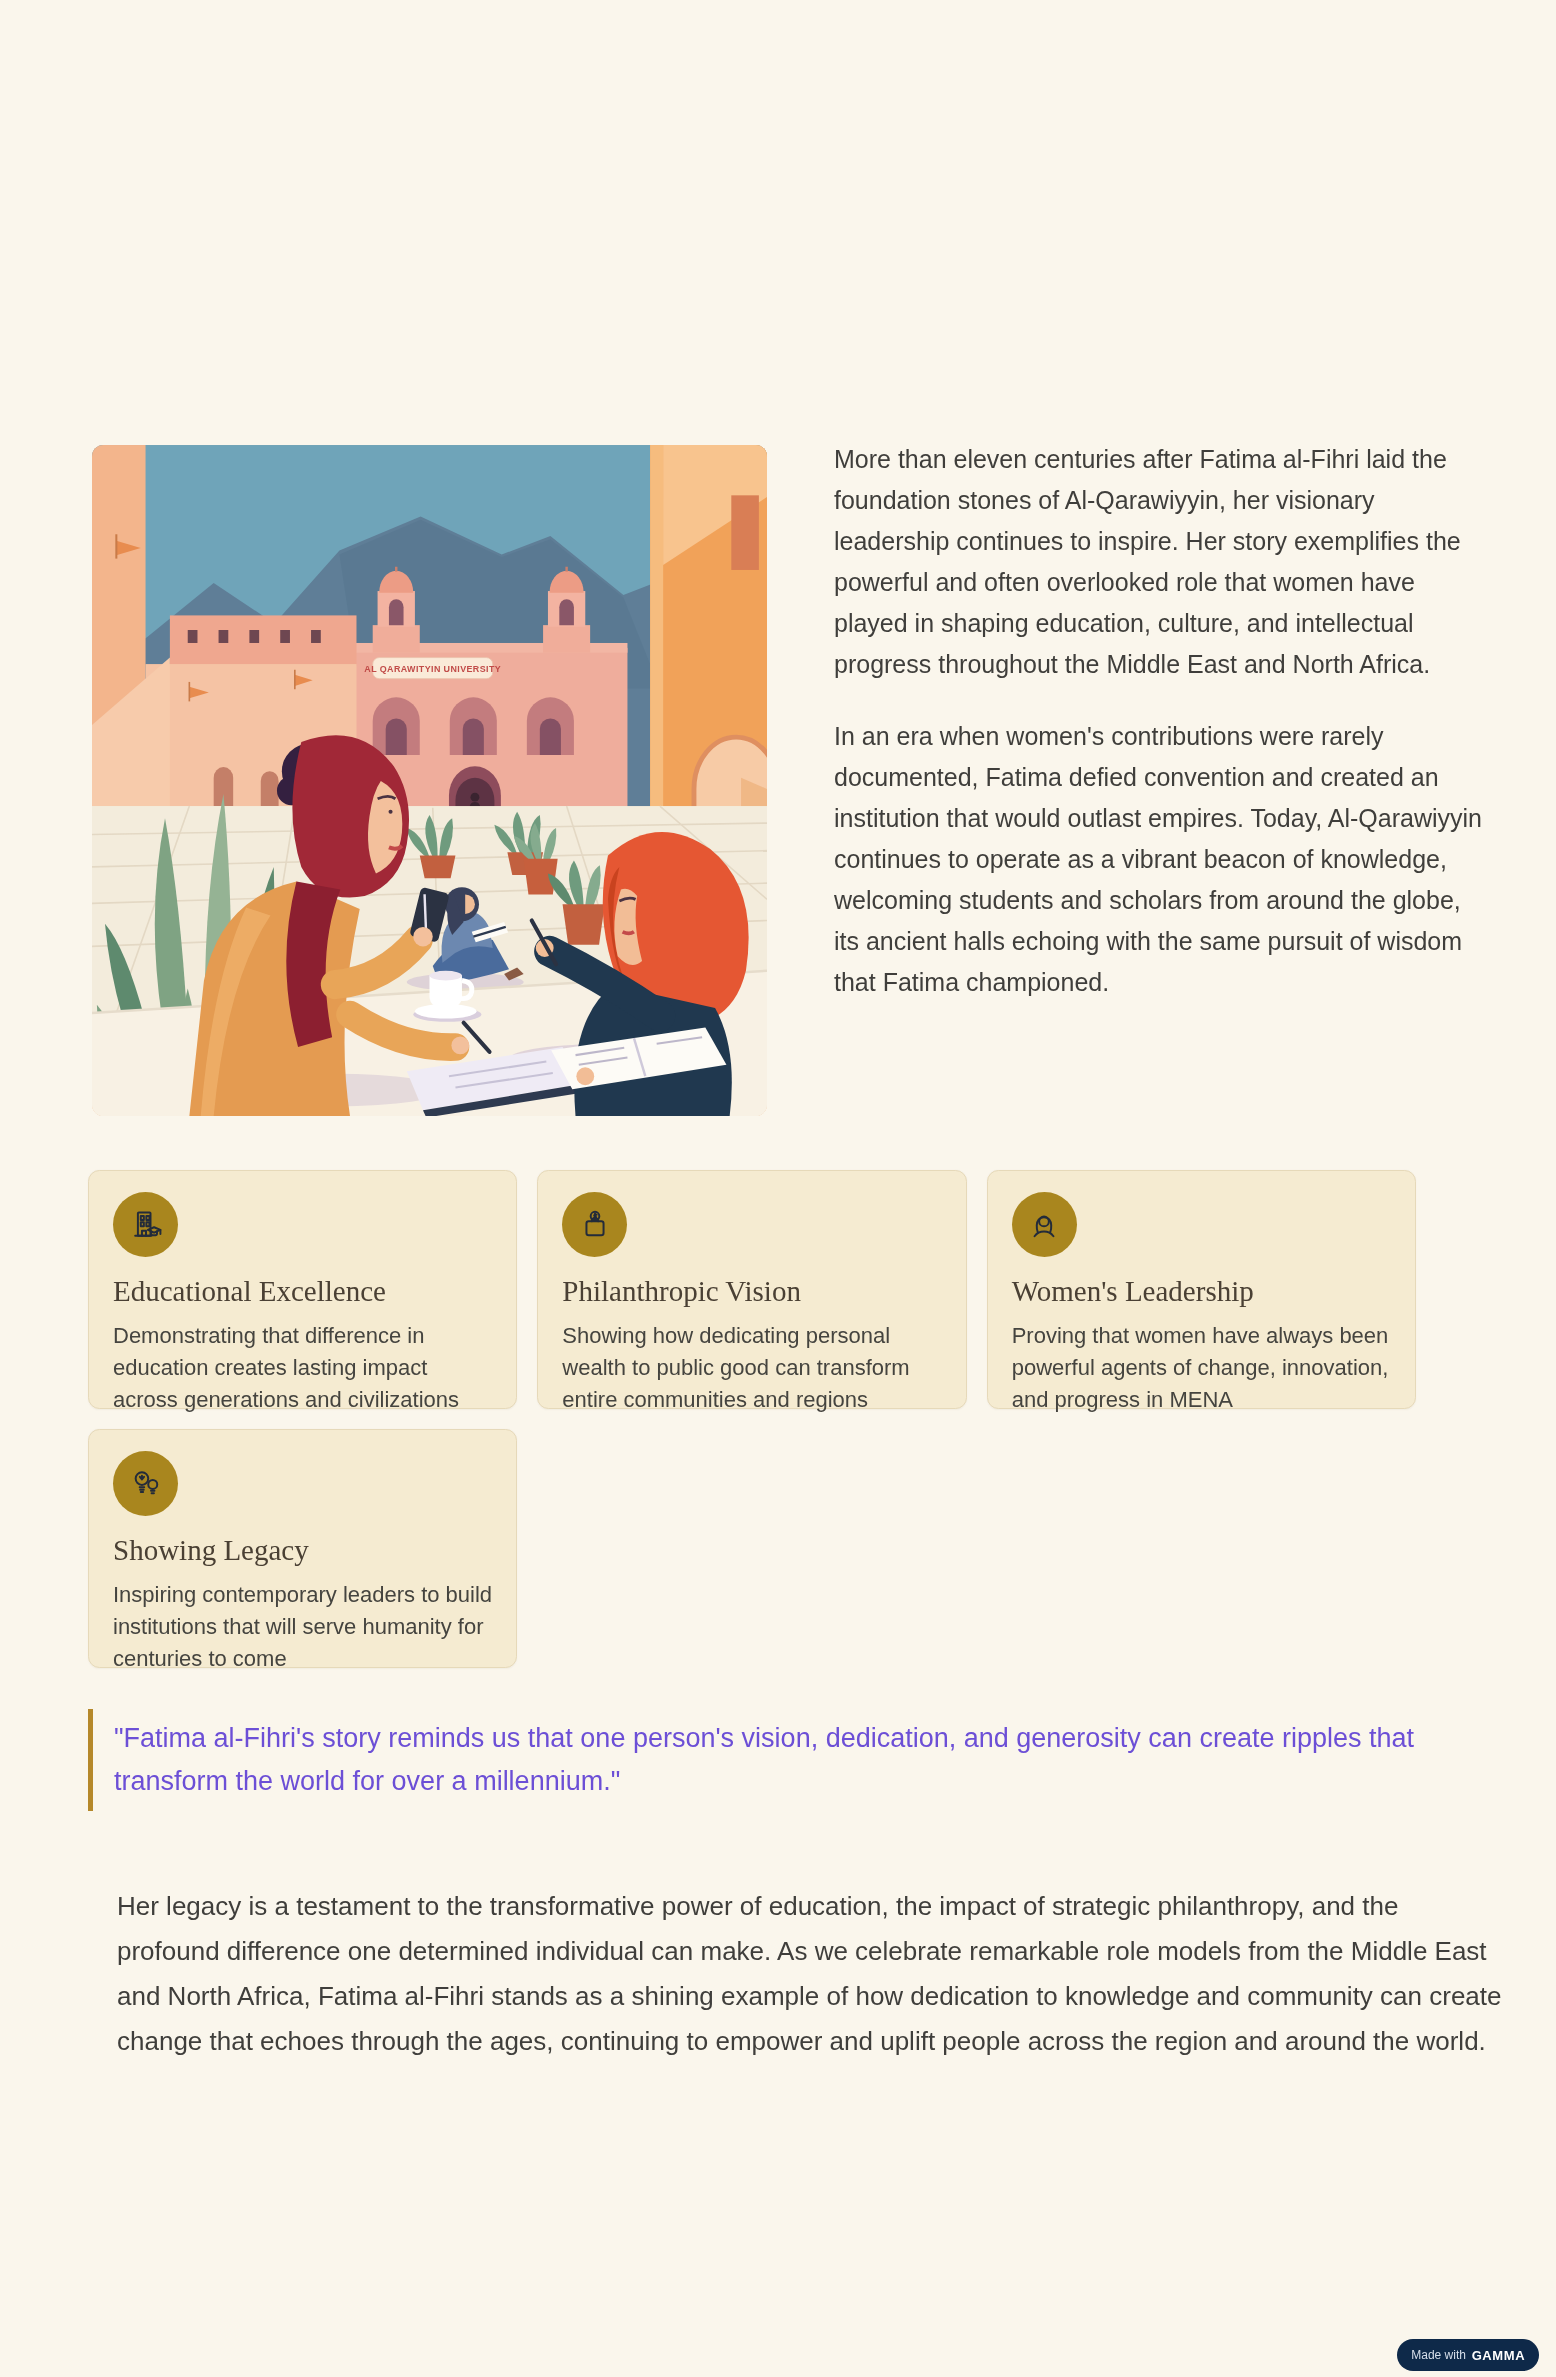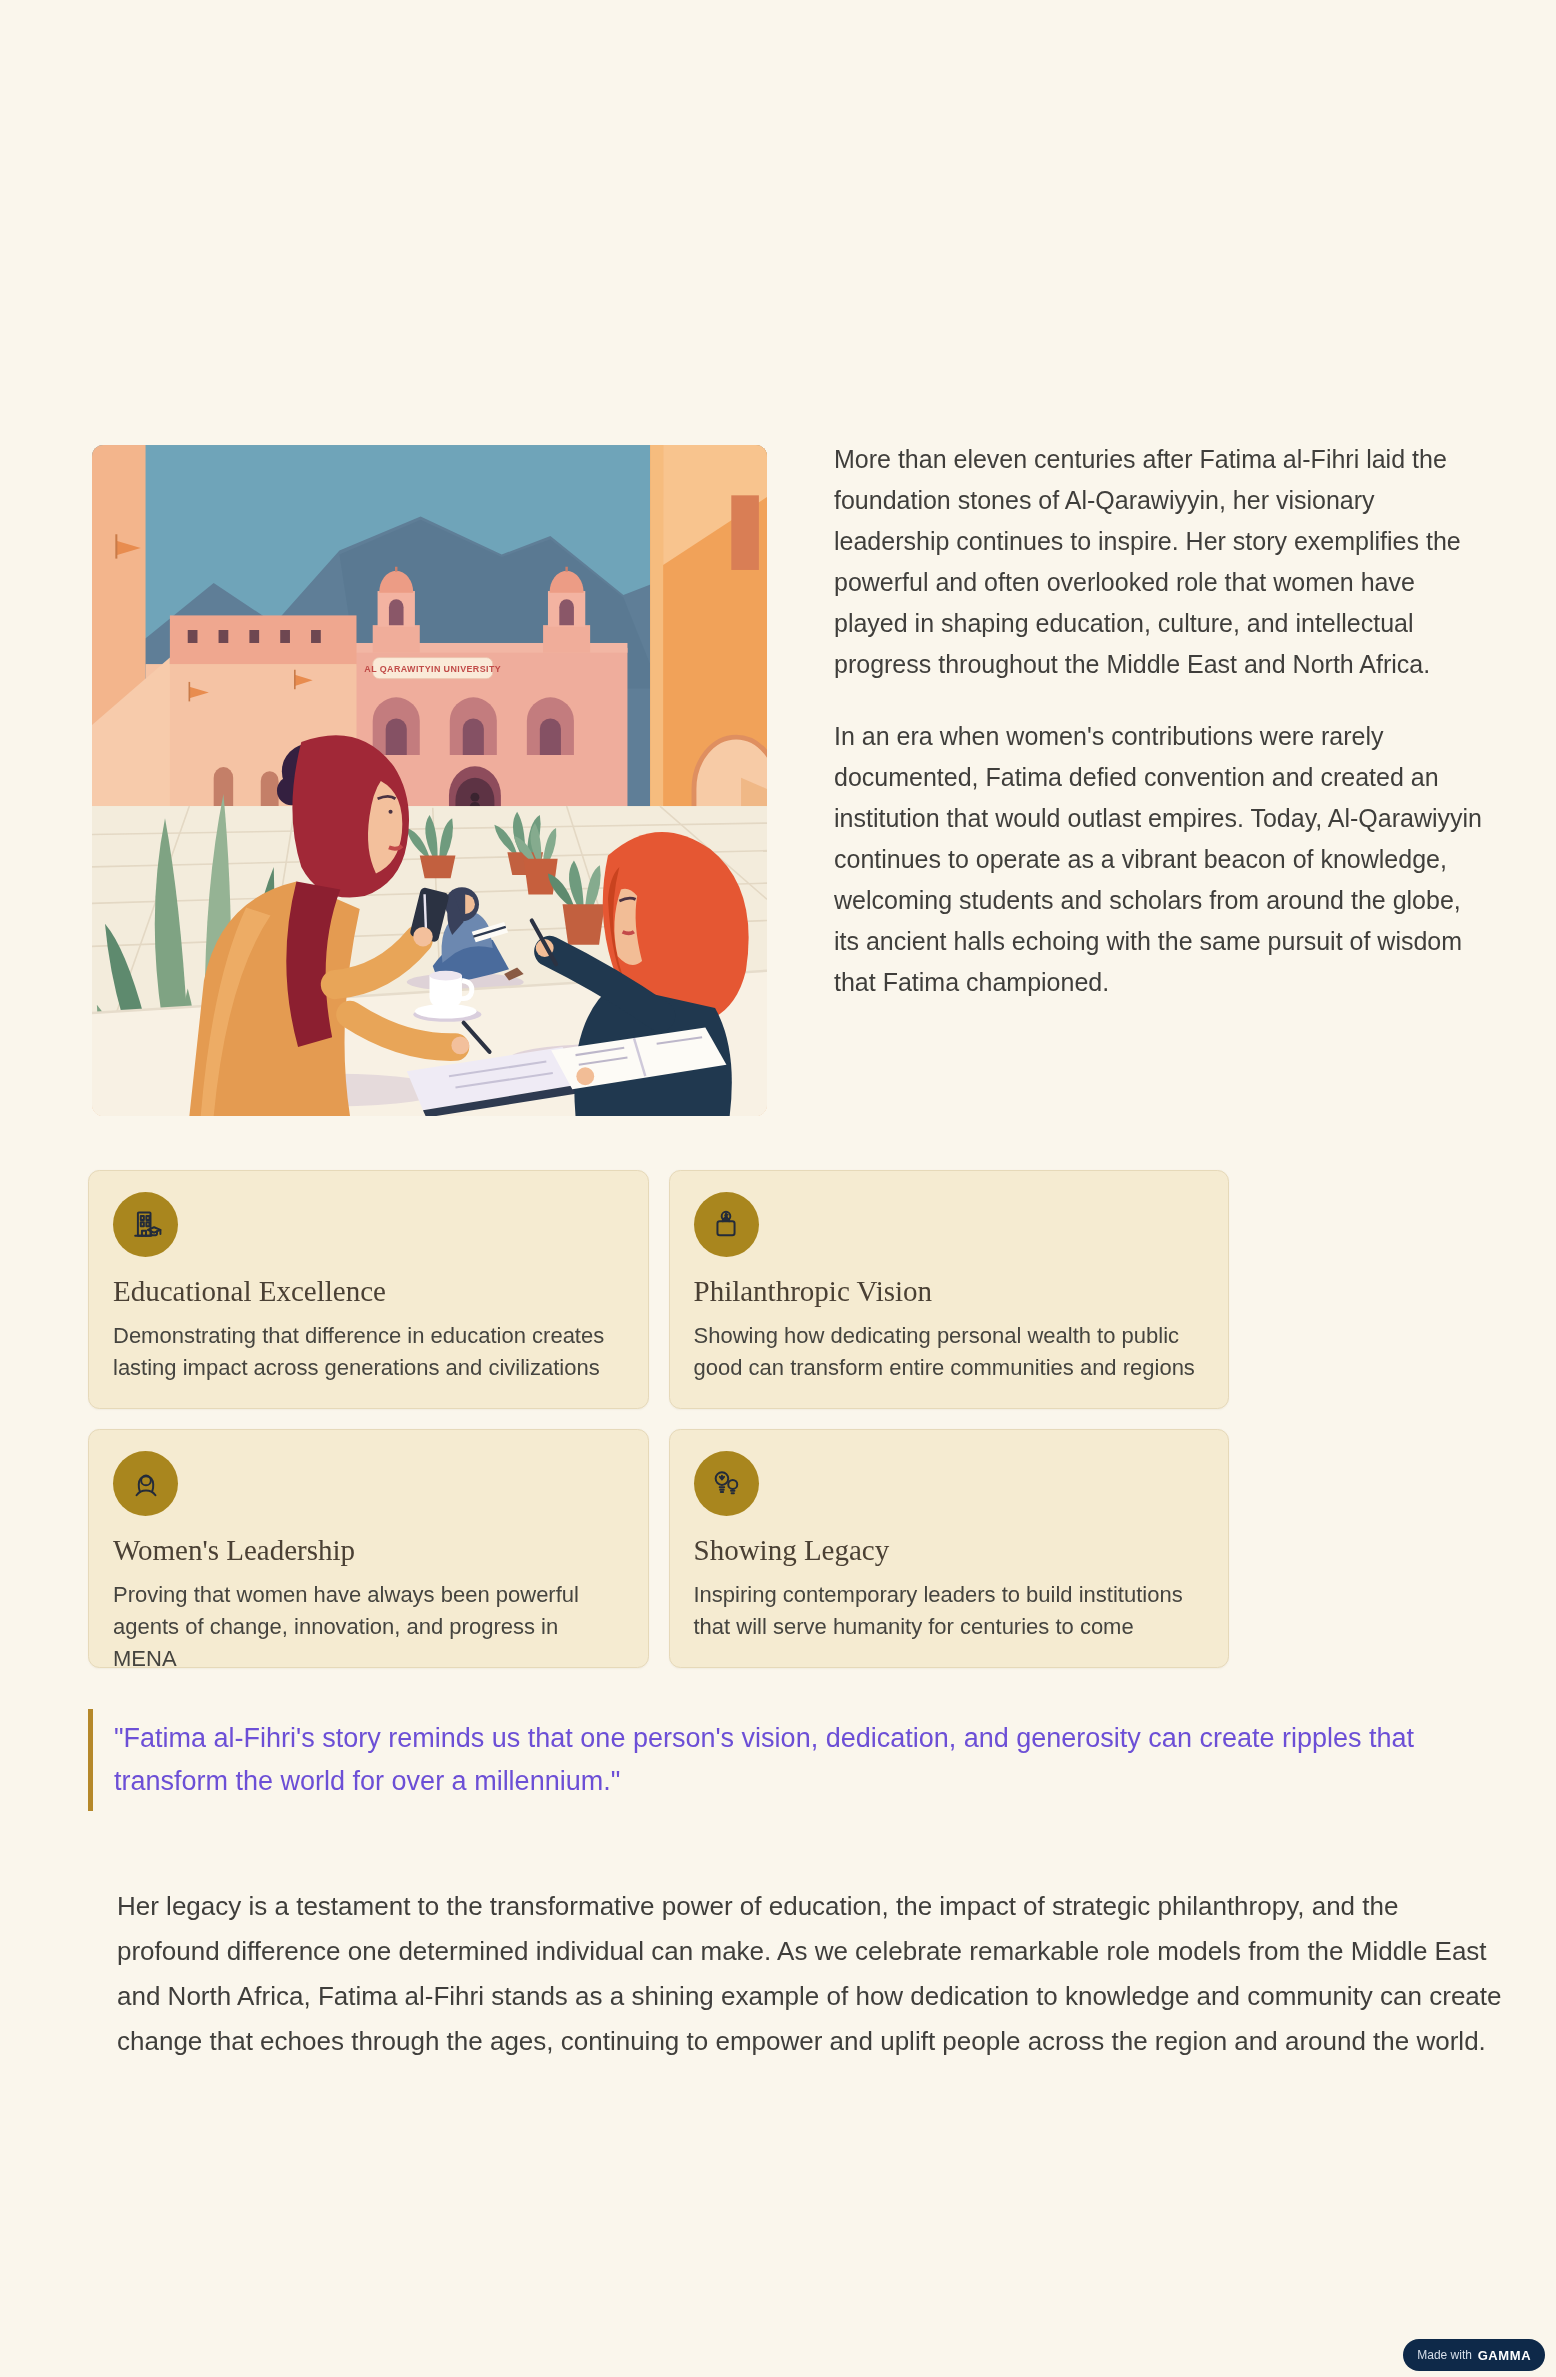--- a/index.html
+++ b/index.html
@@ -27,22 +27,22 @@
 
   .intro{
     position:absolute;left:817px;top:439px;width:673px;
   }
   .intro p{
     margin:0 0 31px 17px;
     font-size:25px;line-height:41px;color:#3F3E3B;
   }
 
   .cards{
-    position:absolute;left:88px;top:1170px;width:1141px;
-    display:grid;grid-template-columns:1fr 1fr;
+    position:absolute;left:88px;top:1170px;width:1328px;
+    display:grid;grid-template-columns:1fr 1fr 1fr;
     column-gap:23px;row-gap:24px;gap:20px;
   }
   .card{
     box-sizing:border-box;height:239px;
     background:#F5EBD1;border:0.8px solid #E6D9B9;border-radius:11.4px;
     padding:21px 24px;box-shadow:0 0.8px 1.6px rgba(90,70,30,.05);
   }
   .icon-circle{
     width:65px;height:65px;border-radius:50%;
     background:#A9861E;display:flex;align-items:center;justify-content:center;
@@ -65,21 +65,21 @@
     padding:8px 0 8px 21px;box-sizing:border-box;
     font-size:27px;line-height:43px;color:#6C4FD6;
   }
 
   .outro{
     position:absolute;left:88px;top:1858px;width:1391px;
     font-size:26px;line-height:45px;color:#3F3E3B;margin-left:29px;
   }
 
   .badge{
-    position:absolute;right:12px;top:2339px;height:32px;
+    position:absolute;right:18px;top:2339px;height:32px;
     background:#0E2949;border-radius:16px;
     display:flex;align-items:center;gap:5.7px;padding:0 13.8px;
     cursor:pointer;
   }
   .badge .made{color:#D7DFEA;font-size:12px;}
   .badge .brand{color:#FFFFFF;font-size:13px;font-weight:bold;letter-spacing:0.6px;}
 </style>
 </head>
 <body>
 

